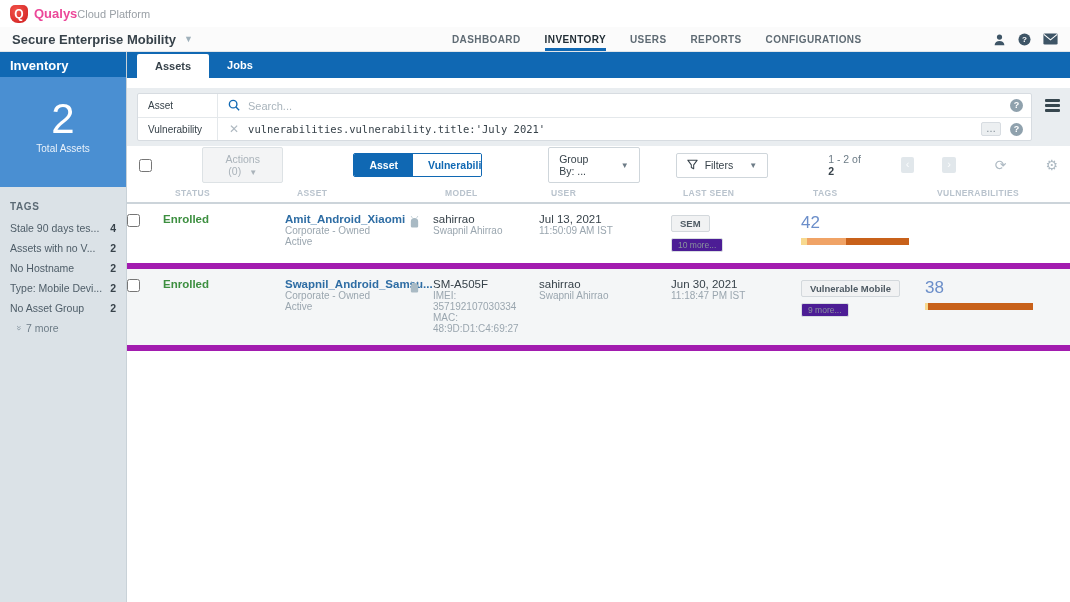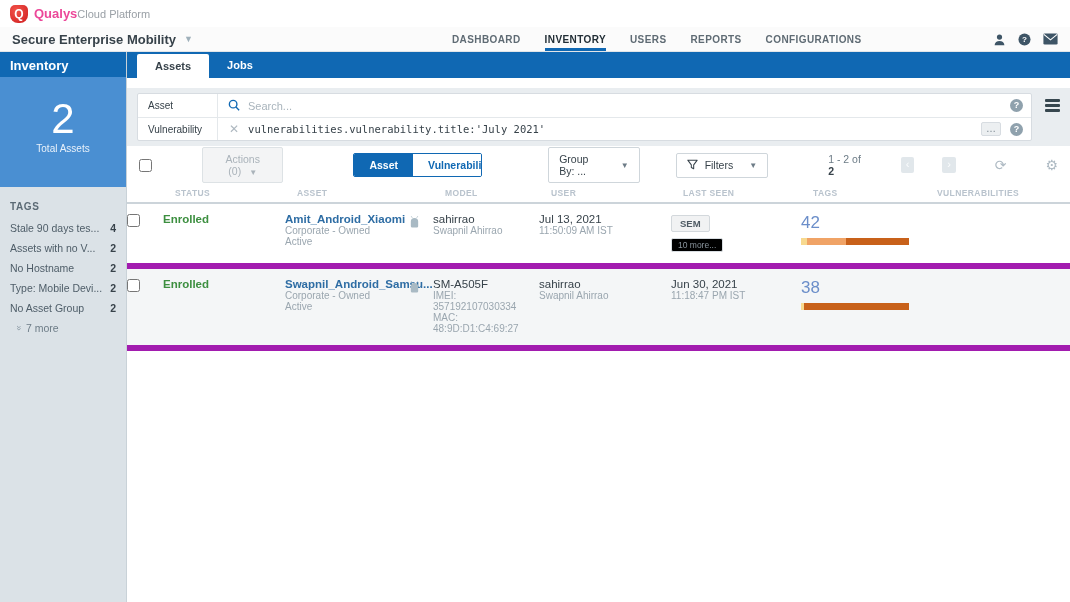--- a/index.html
+++ b/index.html
@@ -85,21 +85,21 @@
   .thead { padding:0 12px; height:20px; align-items:center; border-bottom:2px solid #ccd4da; }
   .th { font-size:8.5px; color:#b9c3cd; font-weight:bold; letter-spacing:.4px; }
   .trow { padding:9px 0 11px; border-bottom:6px solid #a21caf; align-items:start; }
   .trow.alt { background:#f4f6f7; }
   .status { color:#3d8f40; font-weight:bold; font-size:11.5px; }
   .asset-name { color:#2e6da4; font-weight:bold; font-size:11.5px; cursor:pointer; }
   .main-txt { font-size:11.5px; color:#37424a; }
   .sub { color:#9aa6af; font-size:10px; }
   .sub:empty { display:none; }
   .tag-badge { display:inline-block; background:#f1f2f3; border:1px solid #d3d8dc; font-size:9.5px; font-weight:bold; color:#4e5a63; padding:2px 8px; border-radius:2px; }
-  .tag-more { display:inline-block; margin-top:6px; font-size:8.5px; color:#8a959d; border:1px solid #d9dee2; background:#000000; padding:1px 6px; border-radius:2px; cursor:pointer;text-align:right; }
+  .tag-more { display:inline-block; margin-top:6px; font-size:8.5px; color:#8a959d; border:1px solid #d9dee2; background:#4c1d95; padding:1px 6px; border-radius:2px; cursor:pointer;text-align:right; }
   .vuln-num { color:#6b8ec9; font-size:17px; font-weight:400; cursor:pointer; }
   .vuln-bar { display:flex; width:108px; height:7px; margin-top:5px; overflow:hidden; }
   .vuln-bar div { height:100%; }
   .android-icon { margin-top:1px; }
 </style>
 </head>
 <body>
 
 <div class="topbar">
   <div class="logo-shield">Q</div>
@@ -310,20 +310,24 @@
       </div>
       <div>
         <div class="main-txt">sahirrao</div>
         <div class="sub">Swapnil Ahirrao</div>
       </div>
       <div>
         <div class="main-txt">Jun 30, 2021</div>
         <div class="sub">11:18:47 PM IST</div>
       </div>
       <div>
+        <span class="tag-badge">Vulnerable Mobile</span><br>
+        <span class="tag-more">9 more...</span>
+      </div>
+      <div>
         <div class="vuln-num">38</div>
         <div class="vuln-bar">
             <div style="width: 3%; background: rgb(247, 217, 143);"></div>
             <div style="width: 97%; background: rgb(200, 97, 26);"></div>
           </div>
       </div>
     </div>
 
   </div>
 </div>

